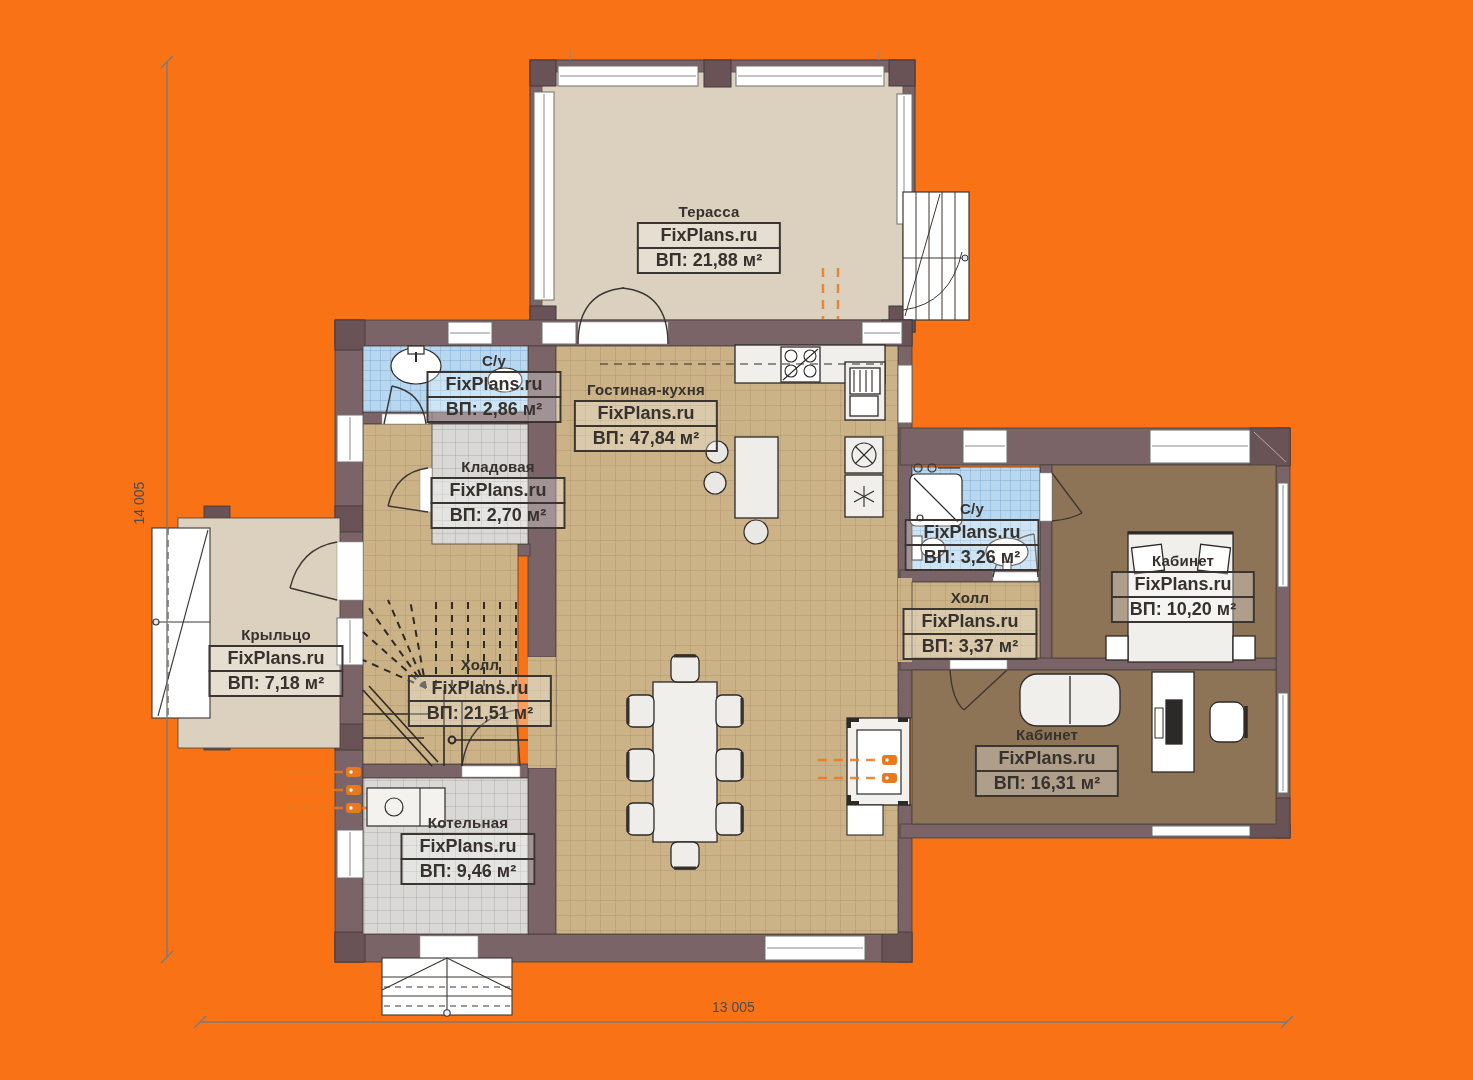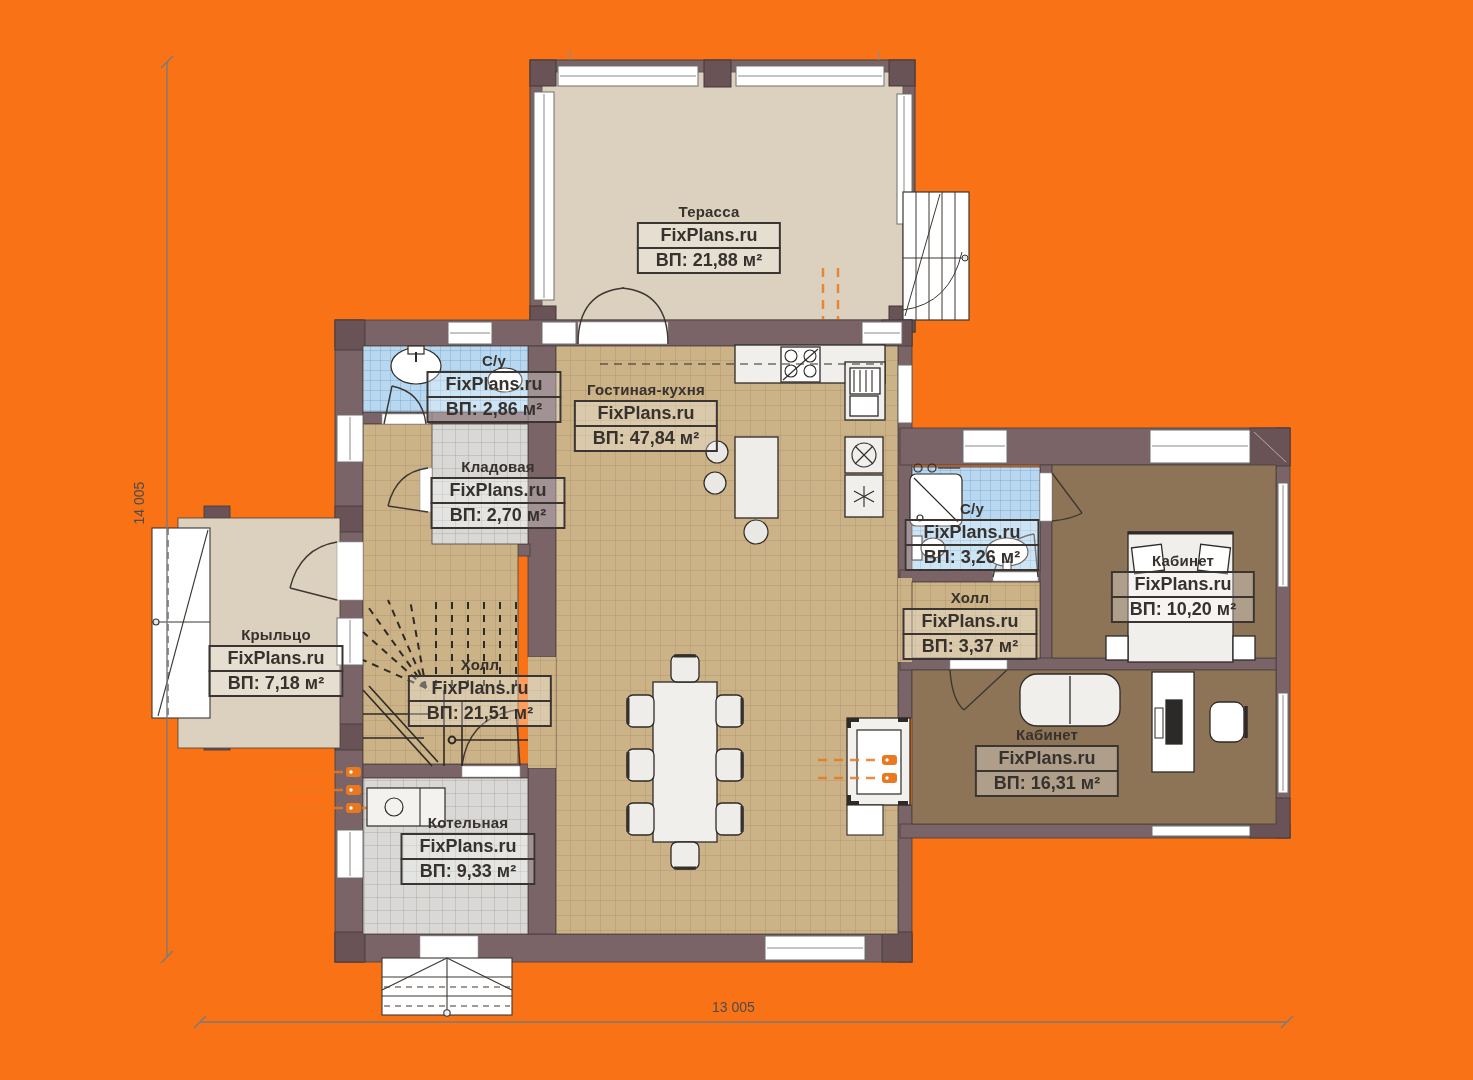--- a/index.html
+++ b/index.html
@@ -418,21 +418,21 @@
 <div class="room-label" style="left:276px;top:626px">
   <div class="rl-name">Крыльцо</div>
   <span class="rl-box"><span class="rl-row">FixPlans.ru</span><span class="rl-row">ВП: 7,18 м²</span></span>
 </div>
 <div class="room-label" style="left:480px;top:656px">
   <div class="rl-name">Холл</div>
   <span class="rl-box"><span class="rl-row">FixPlans.ru</span><span class="rl-row">ВП: 21,51 м²</span></span>
 </div>
 <div class="room-label" style="left:468px;top:814px">
   <div class="rl-name">Котельная</div>
-  <span class="rl-box"><span class="rl-row">FixPlans.ru</span><span class="rl-row">ВП: 9,33 м²</span></span>
+  <span class="rl-box"><span class="rl-row">FixPlans.ru</span><span class="rl-row">ВП: 9,46 м²</span></span>
 </div>
 <div class="room-label" style="left:972px;top:500px">
   <div class="rl-name">С/у</div>
   <span class="rl-box"><span class="rl-row">FixPlans.ru</span><span class="rl-row">ВП: 3,26 м²</span></span>
 </div>
 <div class="room-label" style="left:970px;top:589px">
   <div class="rl-name">Холл</div>
   <span class="rl-box"><span class="rl-row">FixPlans.ru</span><span class="rl-row">ВП: 3,37 м²</span></span>
 </div>
 <div class="room-label" style="left:1183px;top:552px">

